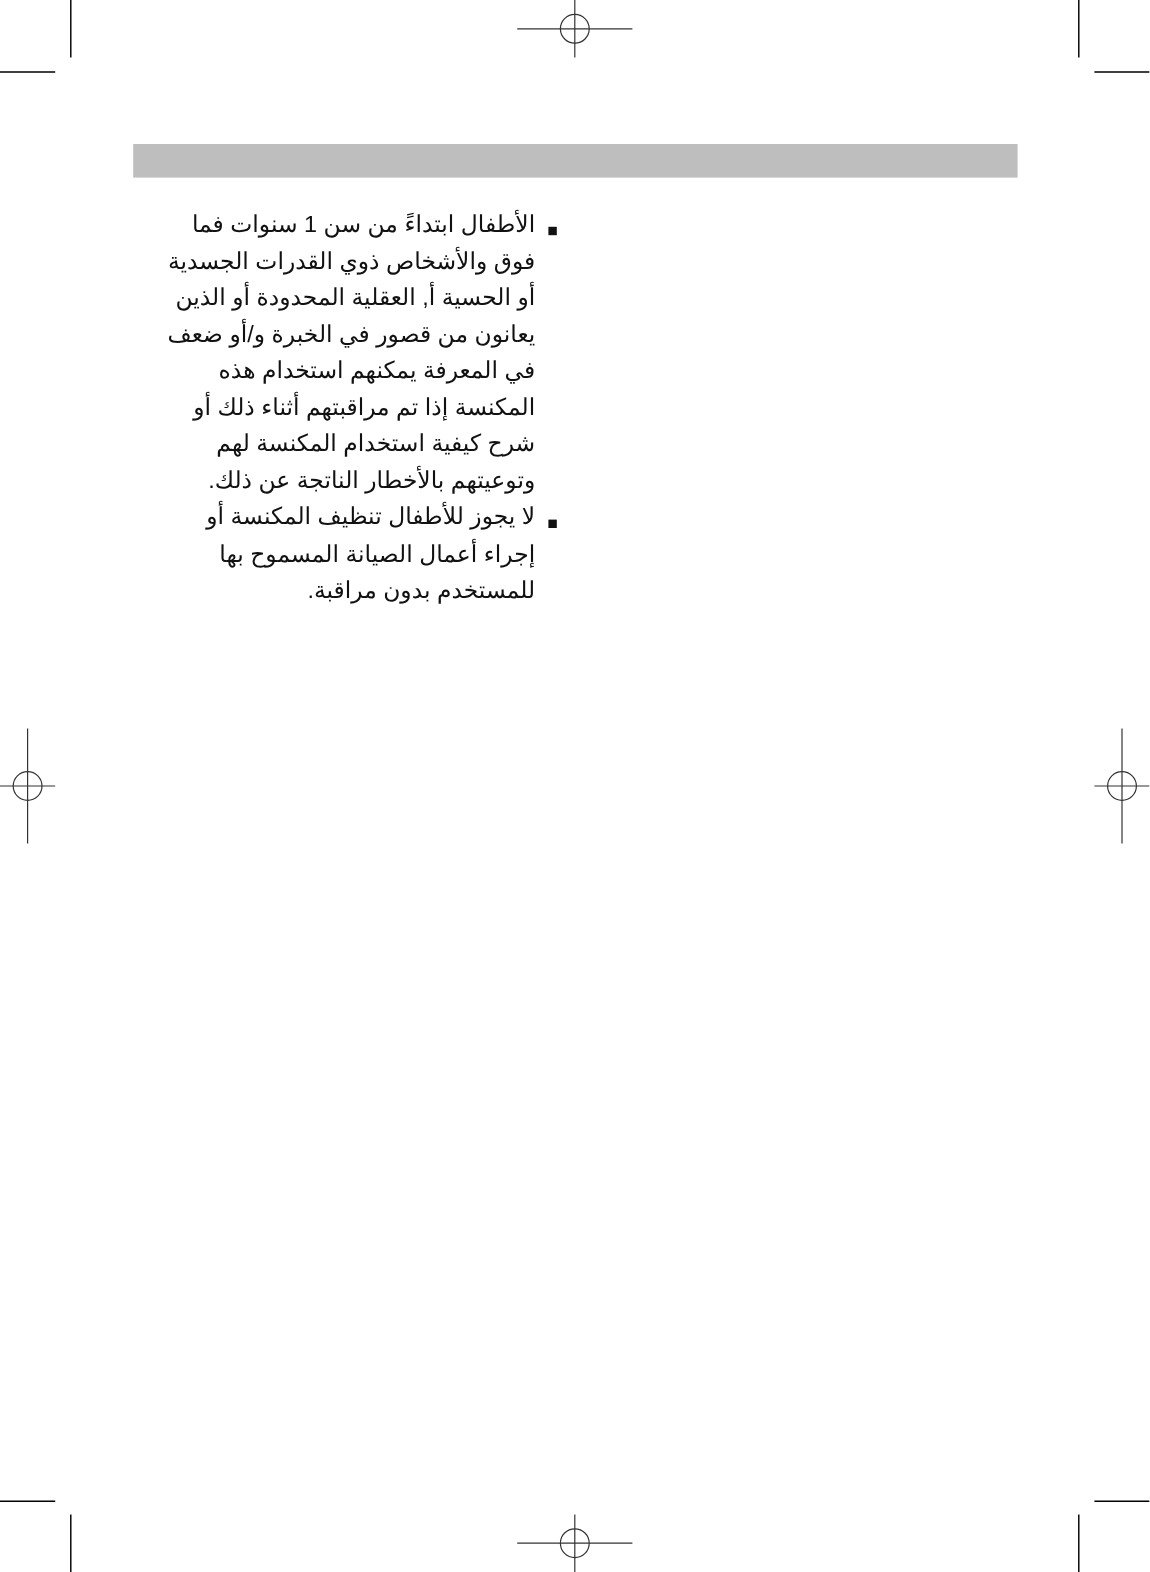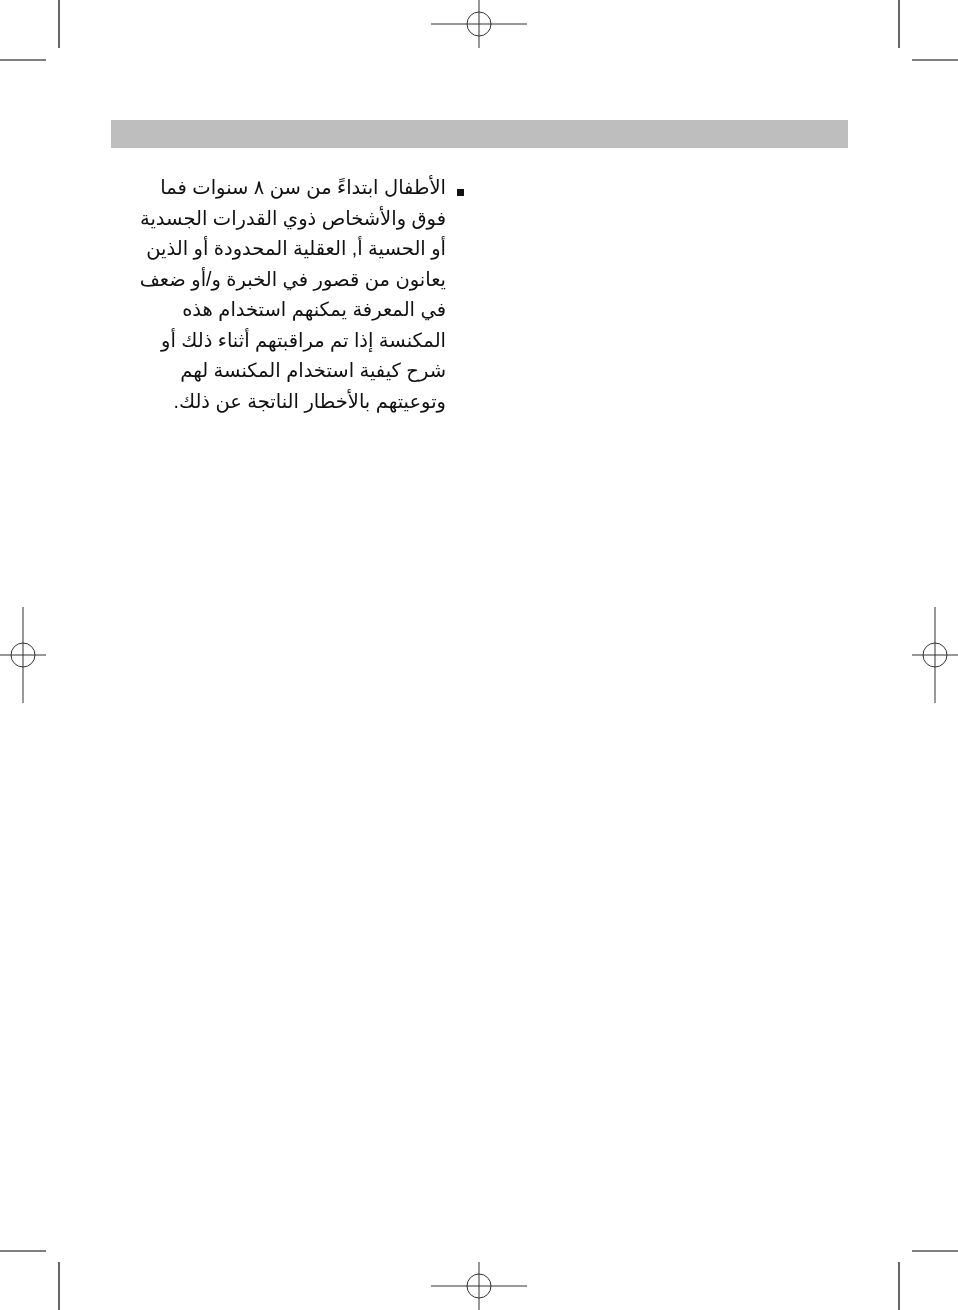--- a/index.html
+++ b/index.html
@@ -50,16 +50,20 @@
     <circle cx="935" cy="655" r="12"></circle>
   </g>
 </svg>
 
 <div class="header-bar"></div>
 
 <div class="content">
   <ul class="bullets">
     <li>
       <span class="bullet"></span>
-      <span class="text">الأطفال ابتداءً من سن ٨ سنوات فما فوق والأشخاص ذوي القدرات الجسدية أو الحسية أ, العقلية المحدودة أو الذين يعانون من قصور في الخبرة و/أو ضعف في المعرفة يمكنهم استخدام هذه المكنسة إذا تم مراقبتهم أثناء ذلك أو شرح كيفية استخدام المكنسة لهم وتوعيتهم بالأخطار الناتجة عن ذلك.</span>
+      <span class="text">الأطفال ابتداءً من سن 1 سنوات فما فوق والأشخاص ذوي القدرات الجسدية أو الحسية أ, العقلية المحدودة أو الذين يعانون من قصور في الخبرة و/أو ضعف في المعرفة يمكنهم استخدام هذه المكنسة إذا تم مراقبتهم أثناء ذلك أو شرح كيفية استخدام المكنسة لهم وتوعيتهم بالأخطار الناتجة عن ذلك.</span>
+    </li>
+    <li class="last">
+      <span class="bullet"></span>
+      <span class="text">لا يجوز للأطفال تنظيف المكنسة أو إجراء أعمال الصيانة المسموح بها للمستخدم بدون مراقبة.</span>
     </li>
   </ul>
 </div>
 
 </body></html>

